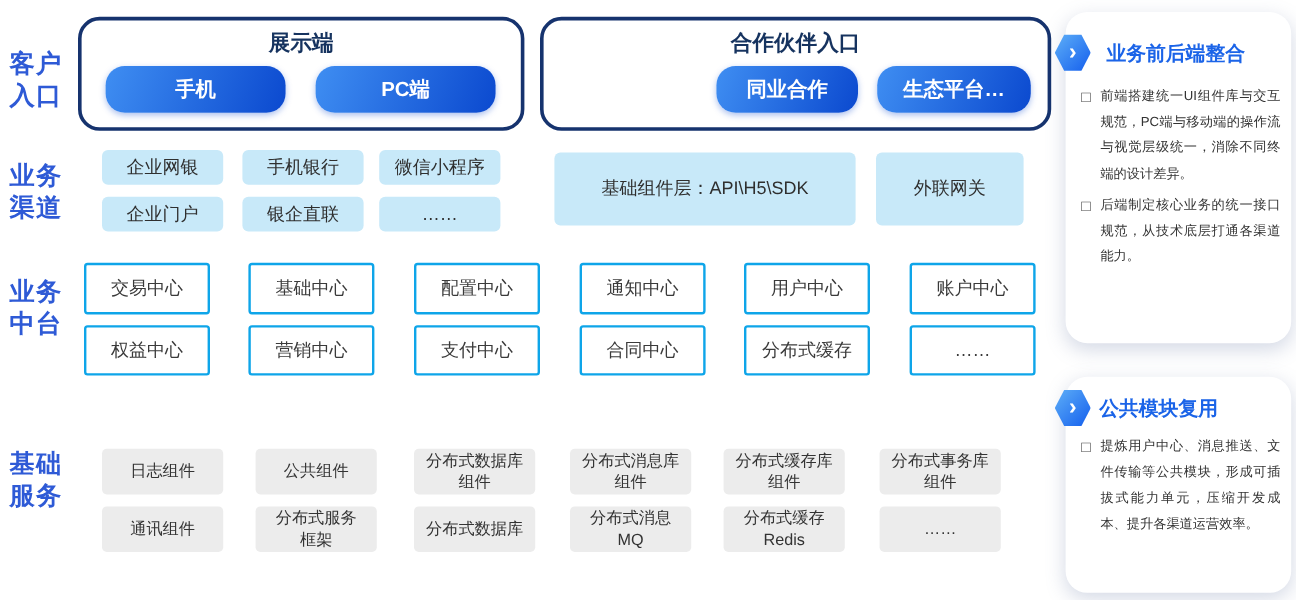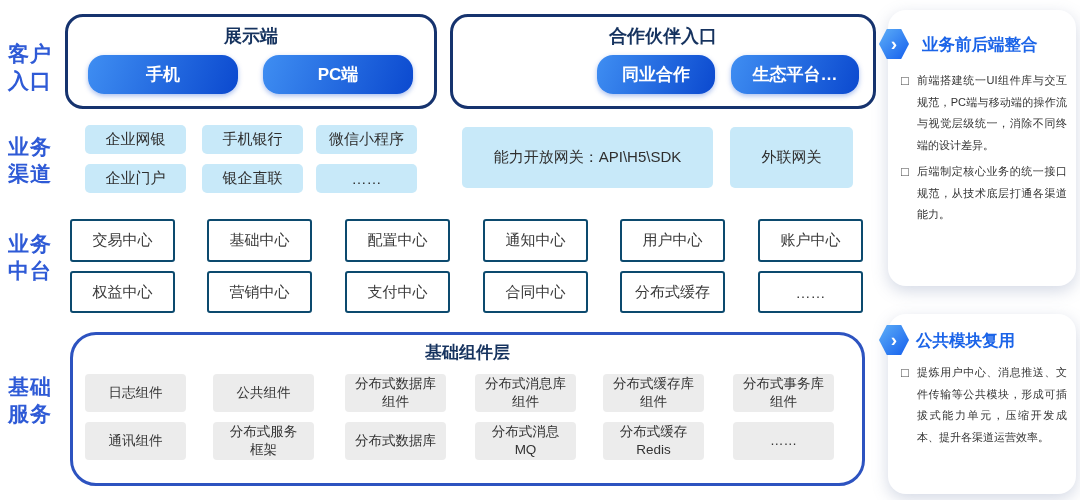--- a/index.html
+++ b/index.html
@@ -22,21 +22,21 @@
     position:absolute;border-radius:16px;color:#fff;font-weight:bold;font-size:17px;
     background:linear-gradient(110deg,#3f8ef2 0%,#0b49cf 100%);
     display:flex;align-items:center;justify-content:center;
     box-shadow:0 2px 5px rgba(11,73,207,.35);
   }
   .chip{
     position:absolute;background:#c8e9f9;border-radius:5px;color:#2f2f2f;font-size:15px;
     display:flex;align-items:center;justify-content:center;
   }
   .center-box{
-    position:absolute;background:#fff;border:2px solid #0c4a6e;border-radius:3px;
+    position:absolute;background:#fff;border:2px solid #0ea5e9;border-radius:3px;
     color:#3a3a3a;font-size:15px;display:flex;align-items:center;justify-content:center;
   }
   .found-card{
     position:absolute;border:3px solid #2d53c0;border-radius:26px;background:#fff;
   }
   .gray-box{
     position:absolute;background:#ececec;border-radius:4px;color:#333;font-size:13.5px;
     line-height:1.3;display:flex;align-items:center;justify-content:center;
     text-align:center;white-space:pre-line;
   }
@@ -88,39 +88,36 @@
     <div class="pill" style="left:144px;top:38px;width:118px;height:39px">同业合作</div>
     <div class="pill" style="left:278px;top:38px;width:128px;height:39px">生态平台…</div>
   </div>
 
   <div class="chip" style="left:85px;top:125px;width:101px;height:29px">企业网银</div>
   <div class="chip" style="left:202px;top:125px;width:101px;height:29px">手机银行</div>
   <div class="chip" style="left:316px;top:125px;width:101px;height:29px">微信小程序</div>
   <div class="chip" style="left:85px;top:164px;width:101px;height:29px">企业门户</div>
   <div class="chip" style="left:202px;top:164px;width:101px;height:29px">银企直联</div>
   <div class="chip" style="left:316px;top:164px;width:101px;height:29px">……</div>
-  <div class="chip" style="left:462px;top:127px;width:251px;height:61px">能力开放网关：API\H5\SDK</div>
+  <div class="chip" style="left:462px;top:127px;width:251px;height:61px">基础组件层：API\H5\SDK</div>
   <div class="chip" style="left:730px;top:127px;width:123px;height:61px">外联网关</div>
 
   <div class="center-box" style="left:70px;top:219px;width:101px;height:39px">交易中心</div>
   <div class="center-box" style="left:207px;top:219px;width:101px;height:39px">基础中心</div>
   <div class="center-box" style="left:345px;top:219px;width:101px;height:39px">配置中心</div>
   <div class="center-box" style="left:483px;top:219px;width:101px;height:39px">通知中心</div>
   <div class="center-box" style="left:620px;top:219px;width:101px;height:39px">用户中心</div>
   <div class="center-box" style="left:758px;top:219px;width:101px;height:39px">账户中心</div>
   <div class="center-box" style="left:70px;top:271px;width:101px;height:38px">权益中心</div>
   <div class="center-box" style="left:207px;top:271px;width:101px;height:38px">营销中心</div>
   <div class="center-box" style="left:345px;top:271px;width:101px;height:38px">支付中心</div>
   <div class="center-box" style="left:483px;top:271px;width:101px;height:38px">合同中心</div>
   <div class="center-box" style="left:620px;top:271px;width:101px;height:38px">分布式缓存</div>
   <div class="center-box" style="left:758px;top:271px;width:101px;height:38px">……</div>
 
-  <div class="found-card" style="left:70px;top:332px;width:789px;height:148px">
-    <div class="card-title" style="top:6px;font-size:17px">基础组件层</div>
-  </div>
   <div class="gray-box" style="left:85px;top:374px;width:101px;height:38px">日志组件</div>
   <div class="gray-box" style="left:213px;top:374px;width:101px;height:38px">公共组件</div>
   <div class="gray-box" style="left:345px;top:374px;width:101px;height:38px">分布式数据库
 组件</div>
   <div class="gray-box" style="left:475px;top:374px;width:101px;height:38px">分布式消息库
 组件</div>
   <div class="gray-box" style="left:603px;top:374px;width:101px;height:38px">分布式缓存库
 组件</div>
   <div class="gray-box" style="left:733px;top:374px;width:101px;height:38px">分布式事务库
 组件</div>

